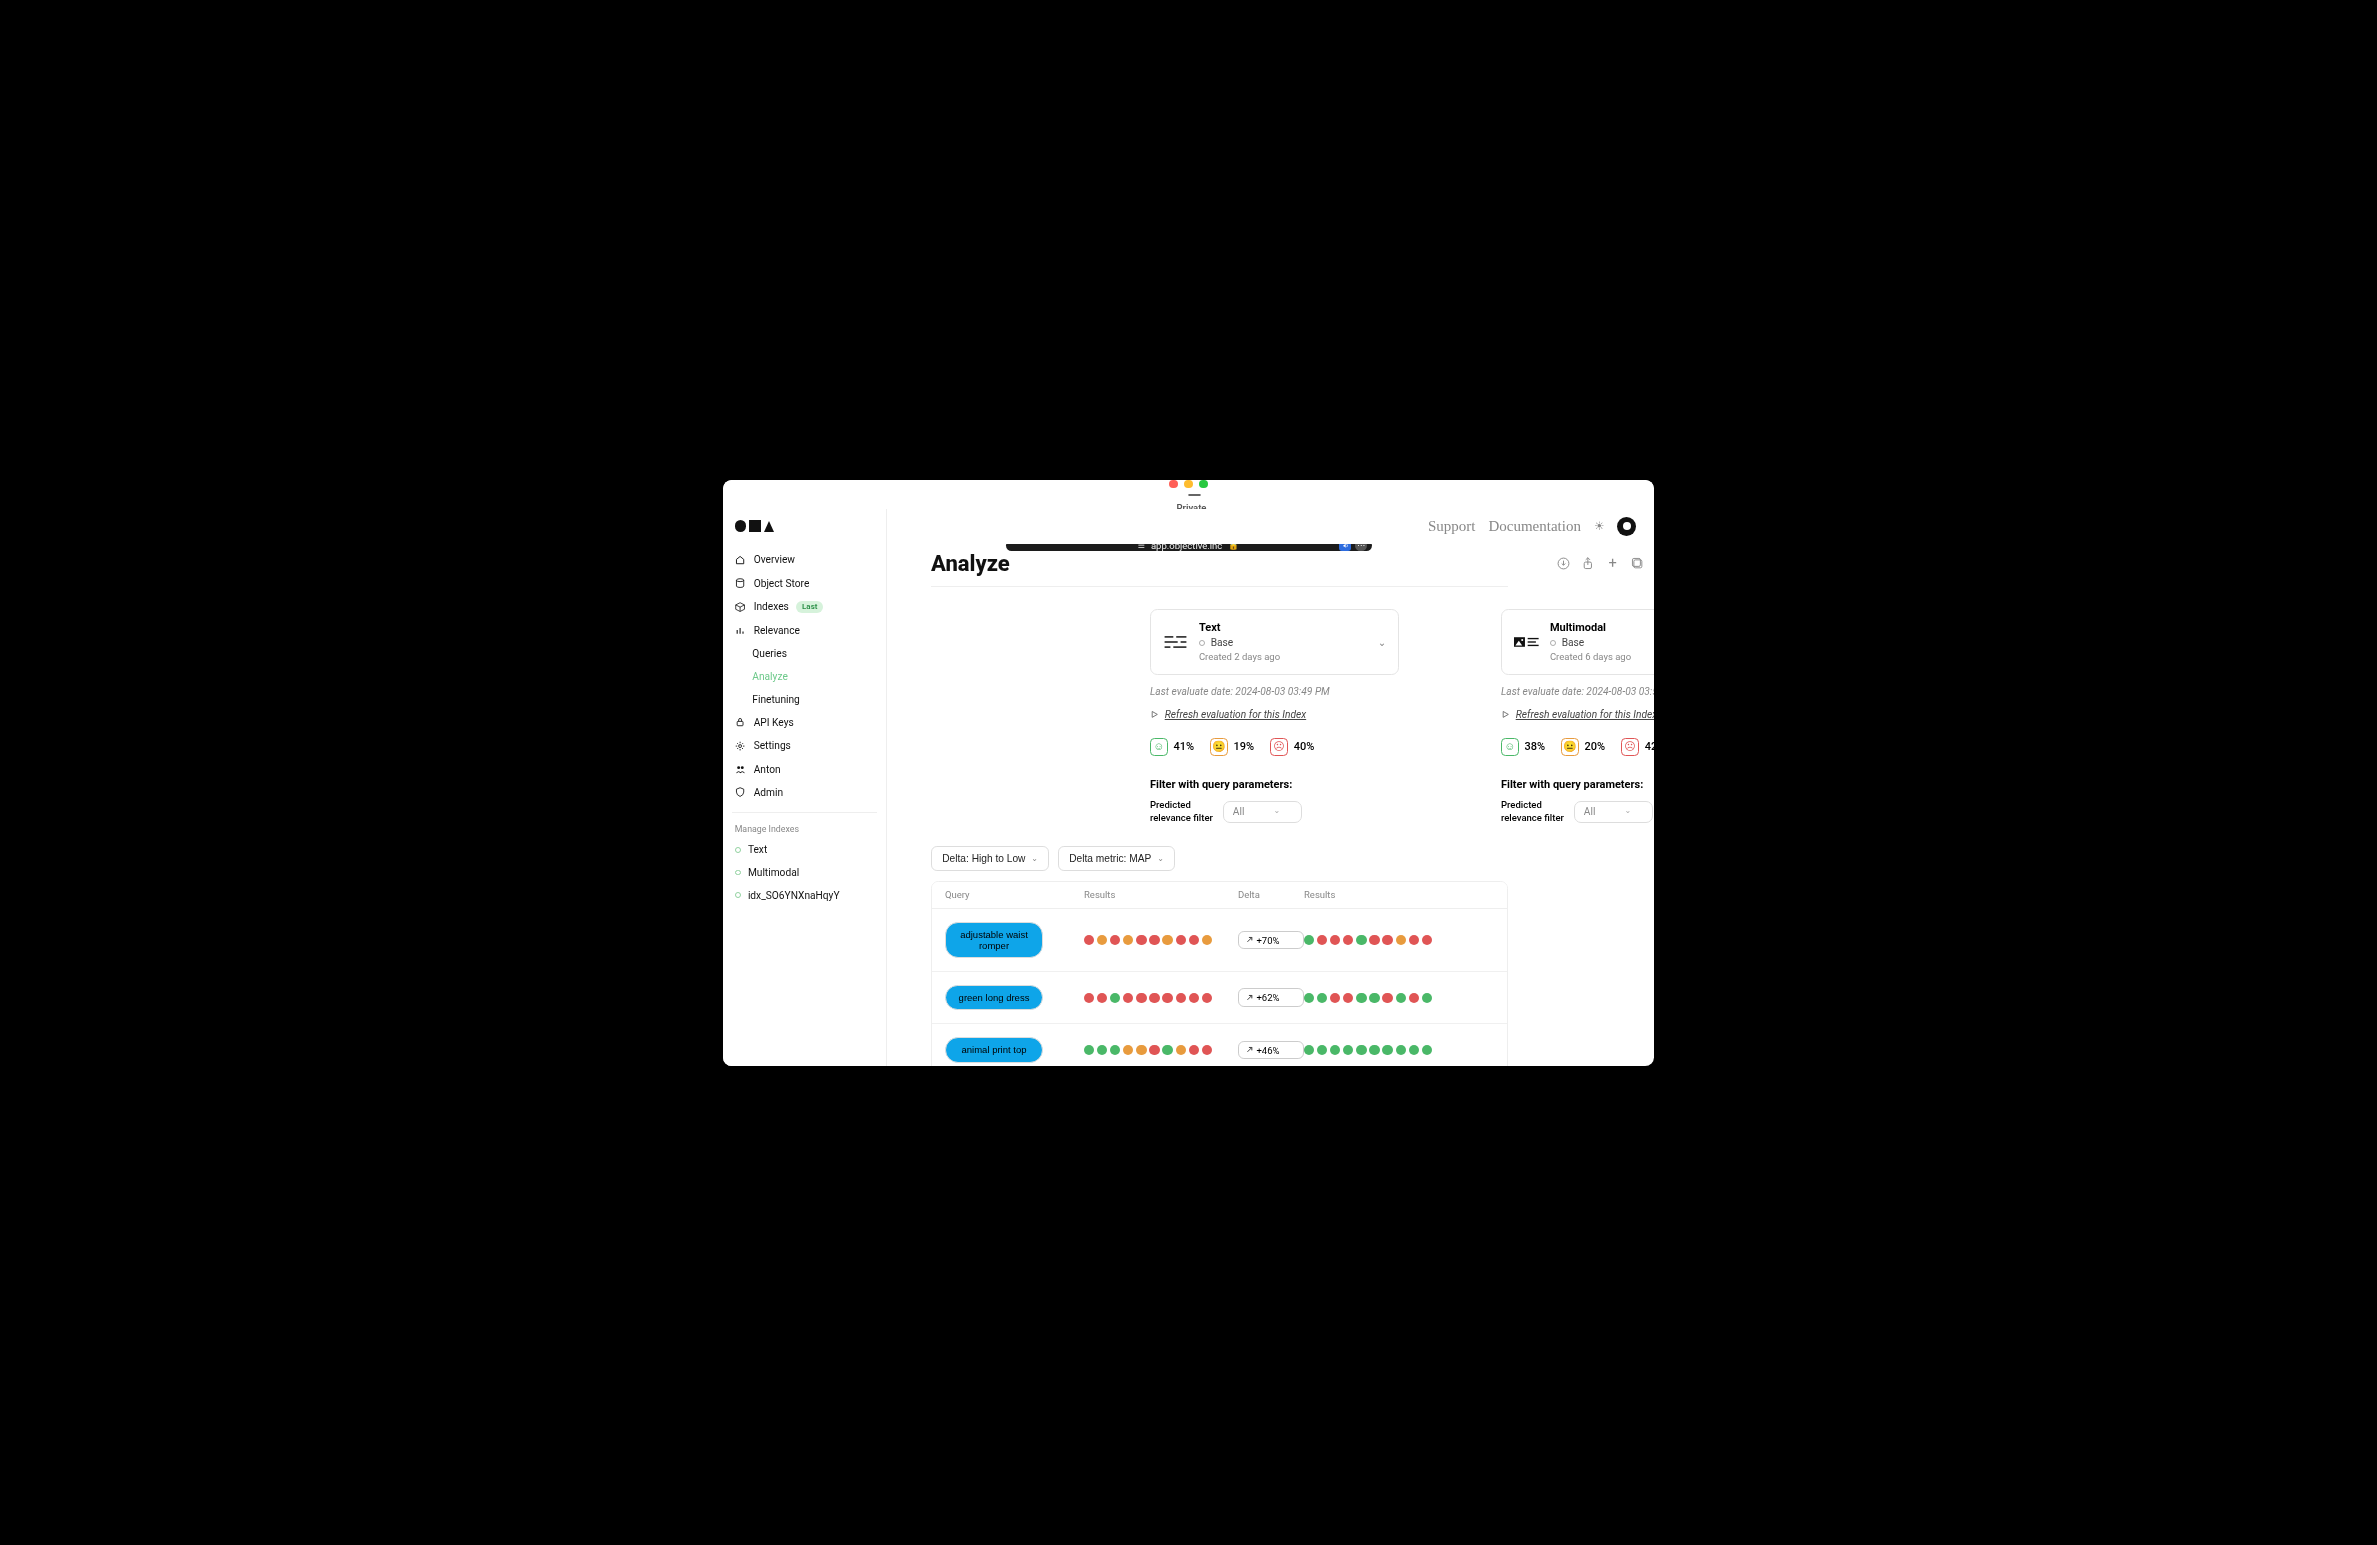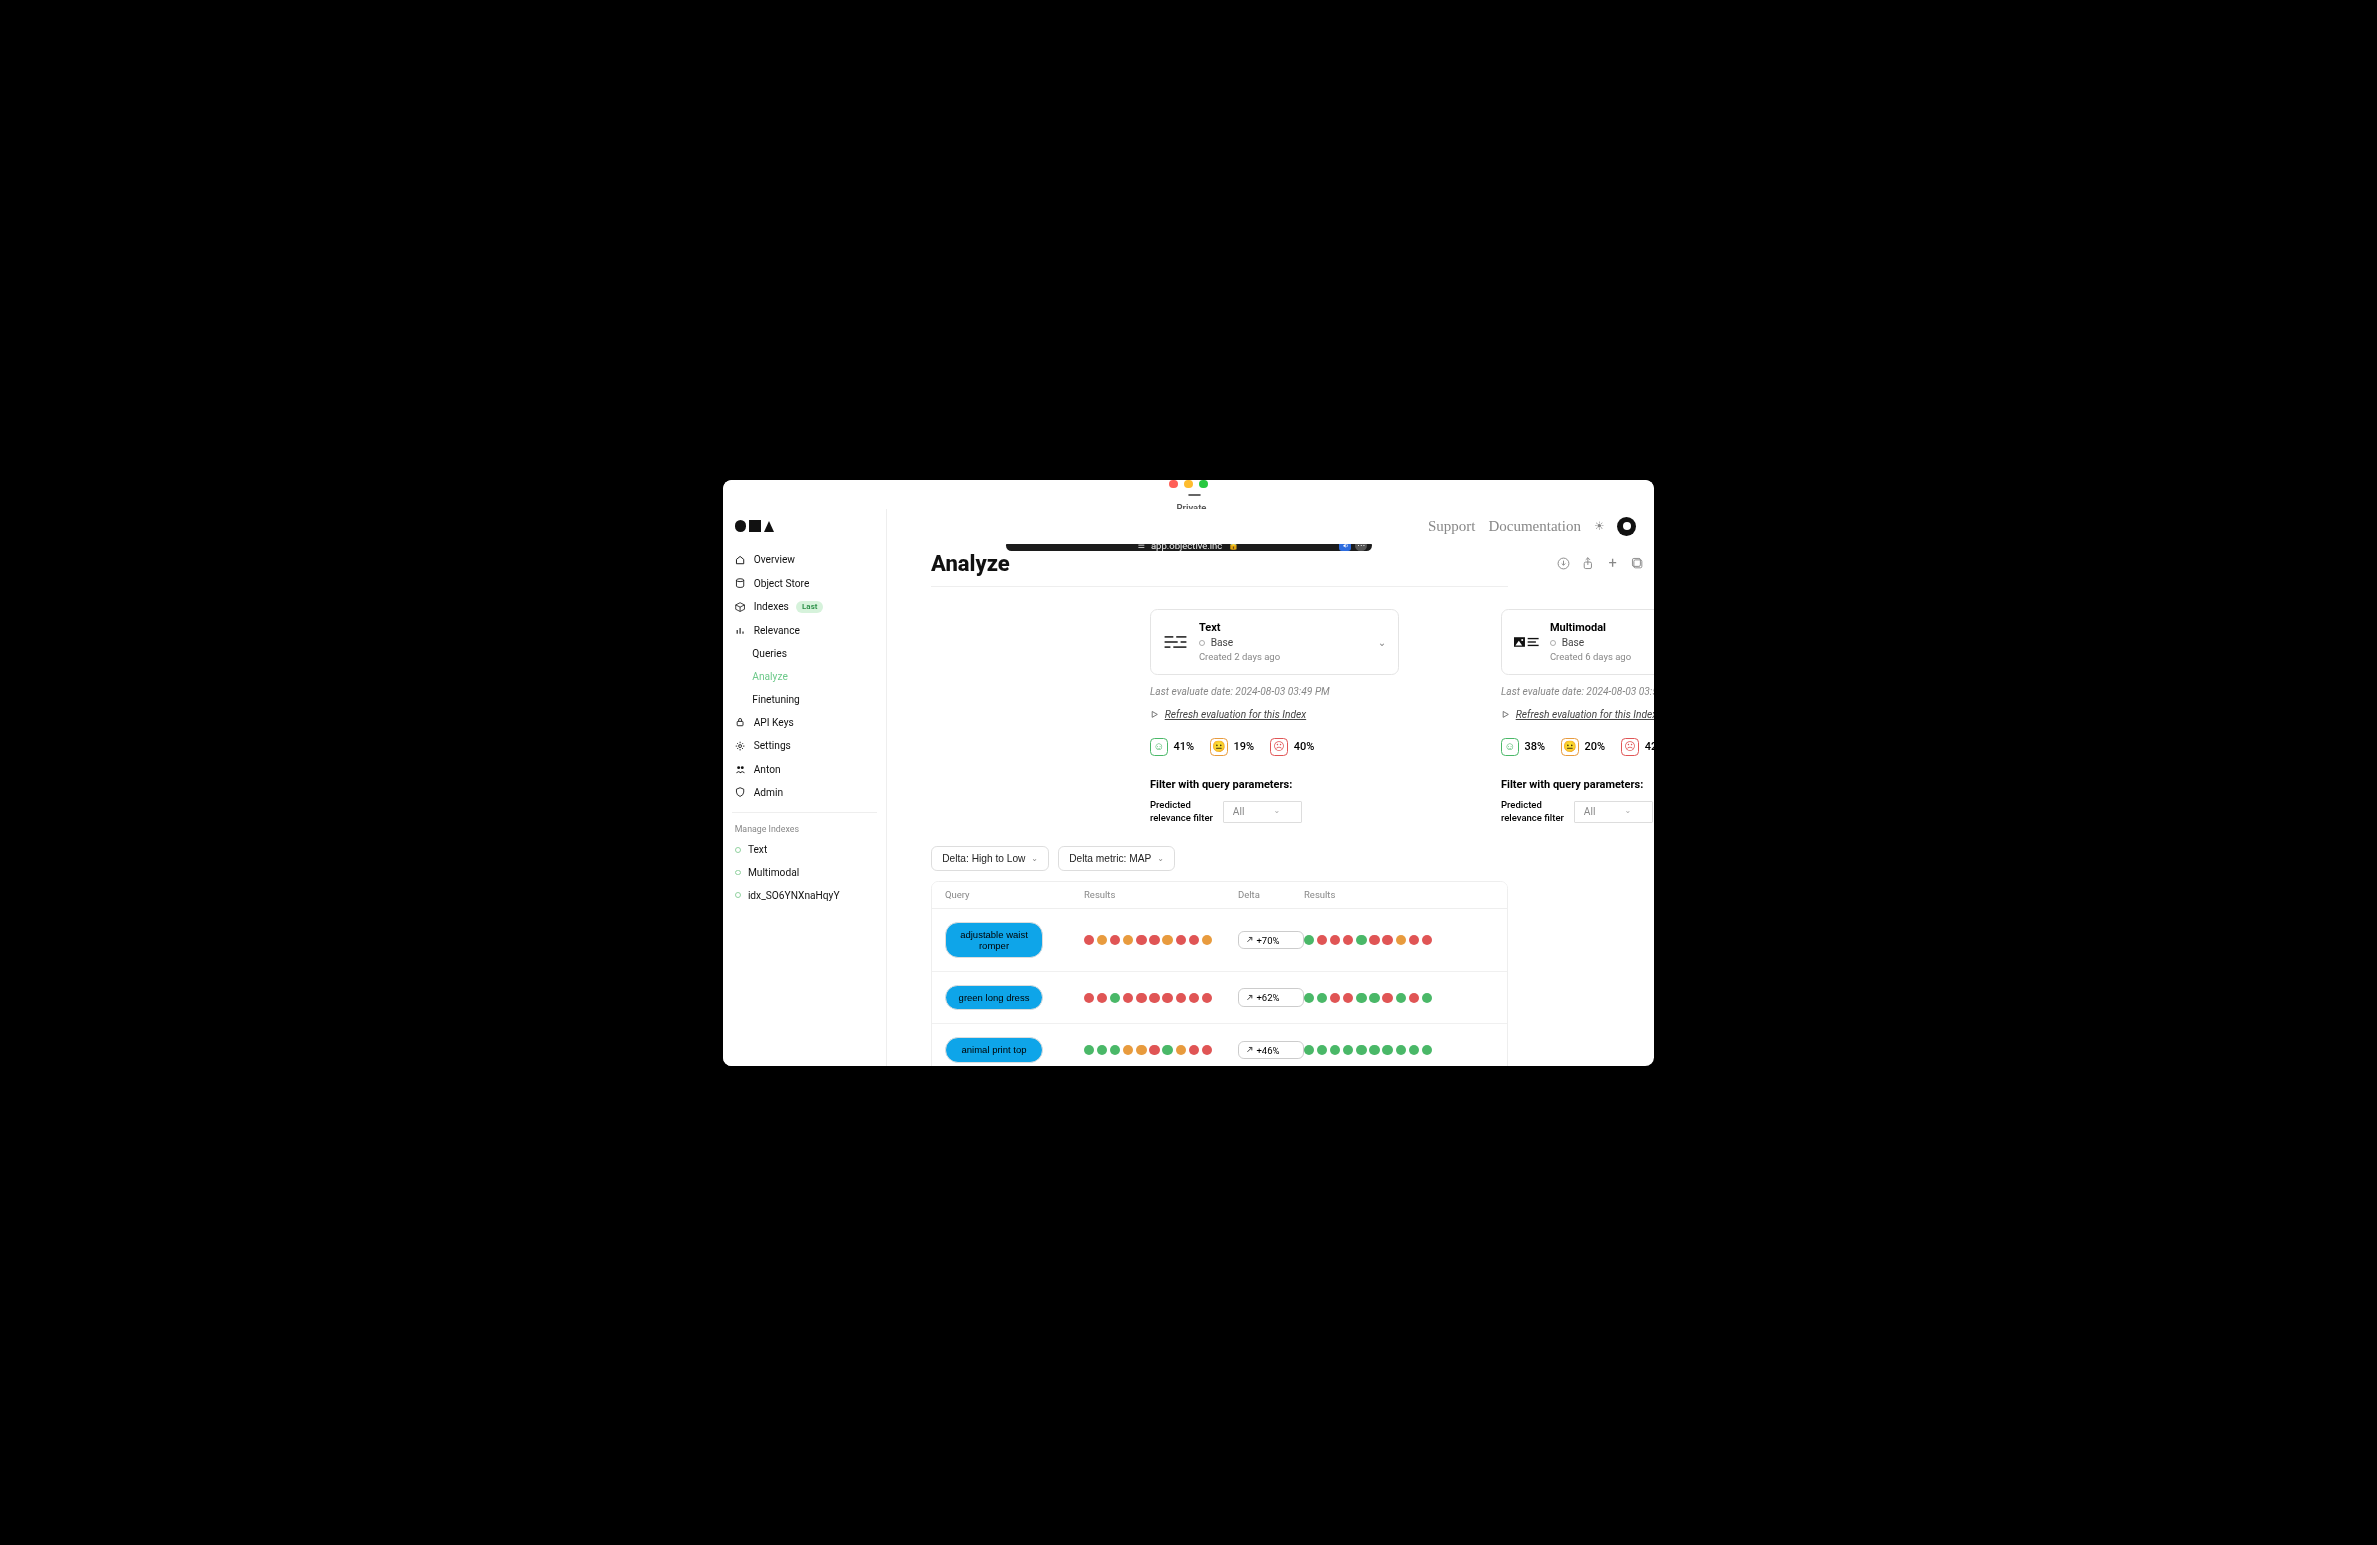--- a/index.html
+++ b/index.html
@@ -158,21 +158,21 @@
   .stat-row { display:flex; gap:16px; margin-bottom:22px;}
   .stat { display:flex; align-items:center; gap:5.9px; font-size:11px; font-weight:500;}
   .stat-icon { width:17.6px; height:17.6px; border:1.1px solid; border-radius:4.4px; display:flex; align-items:center; justify-content:center;}
   .good .stat-icon{ border-color:#4ab868; color:#4ab868;}
   .neutral .stat-icon{ border-color:#e89b3e; color:#e89b3e;}
   .bad .stat-icon{ border-color:#e05555; color:#e05555;}
   .filter-label { font-weight:700; font-size:11px; margin-bottom:8.8px;}
   .filter-row { display:flex; align-items:center; gap:7px;}
   .filter-text { font-size:9.5px; font-weight:500; line-height:1.3; width:66px;}
   .select {
-    border:0.7px solid #ddd; border-radius:1px;
+    border:0.7px solid #ddd; border-radius:7px;
     padding:4.4px 8.8px; font-size:10.2px; color:#888;
     display:flex; align-items:flex-start; gap:29px;
     min-width:79px;
     cursor:pointer;
   }
   .select .chev { font-size:8px; color:#aaa;}
 
   .options-row {
     display:flex; gap:8.8px; margin-bottom:10.2px;
   }

